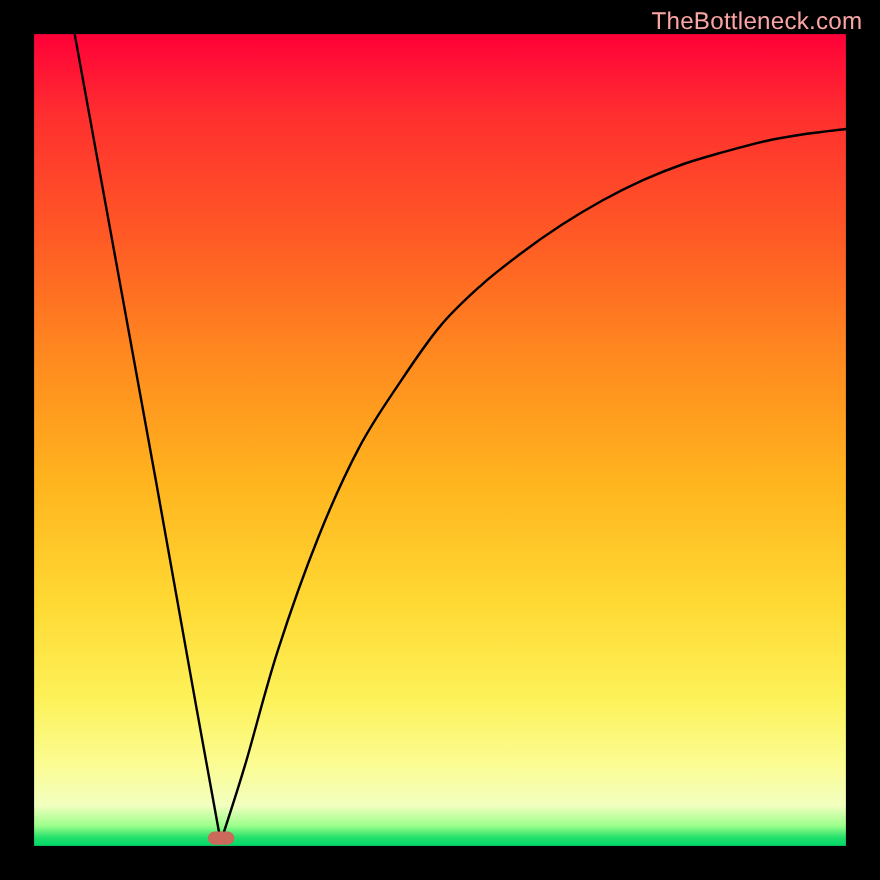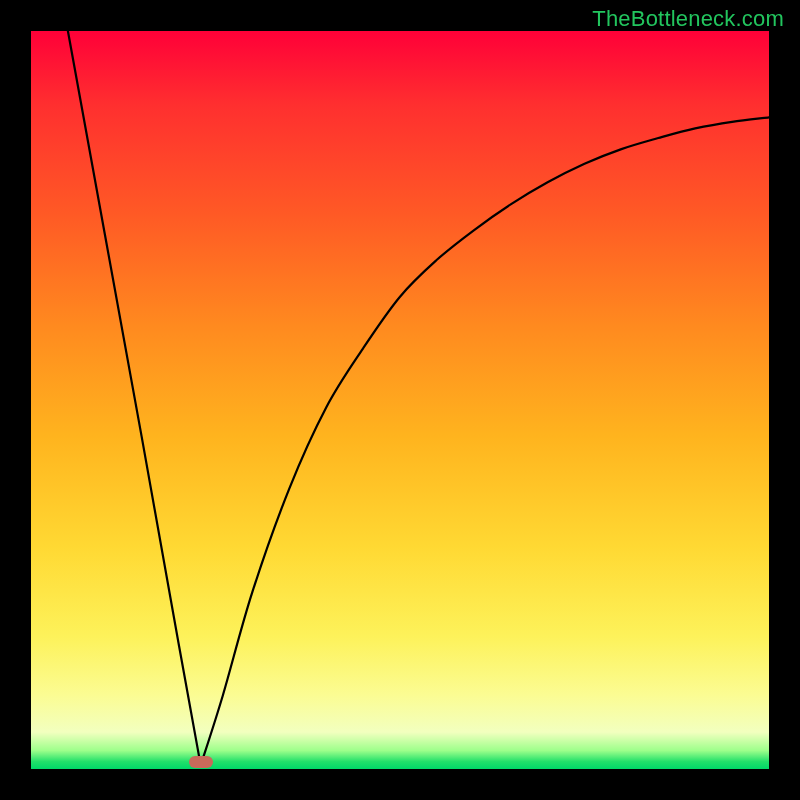--- a/index.html
+++ b/index.html
@@ -37,21 +37,21 @@
       #f2ffbf 95%,
       #9dff8b 97.5%,
       #22e06a 99%,
       #00d868 100%
     );
   }
   .watermark {
     position: absolute;
     top: 6px;
     right: 16px;
-    color: #22c55e;
+    color: #fca5a5;
     font-size: 22px;
     letter-spacing: 0.2px;
     user-select: none;
   }
   svg.curve {
     position: absolute;
     left: 0;
     top: 0;
     width: 738px;
     height: 738px;

